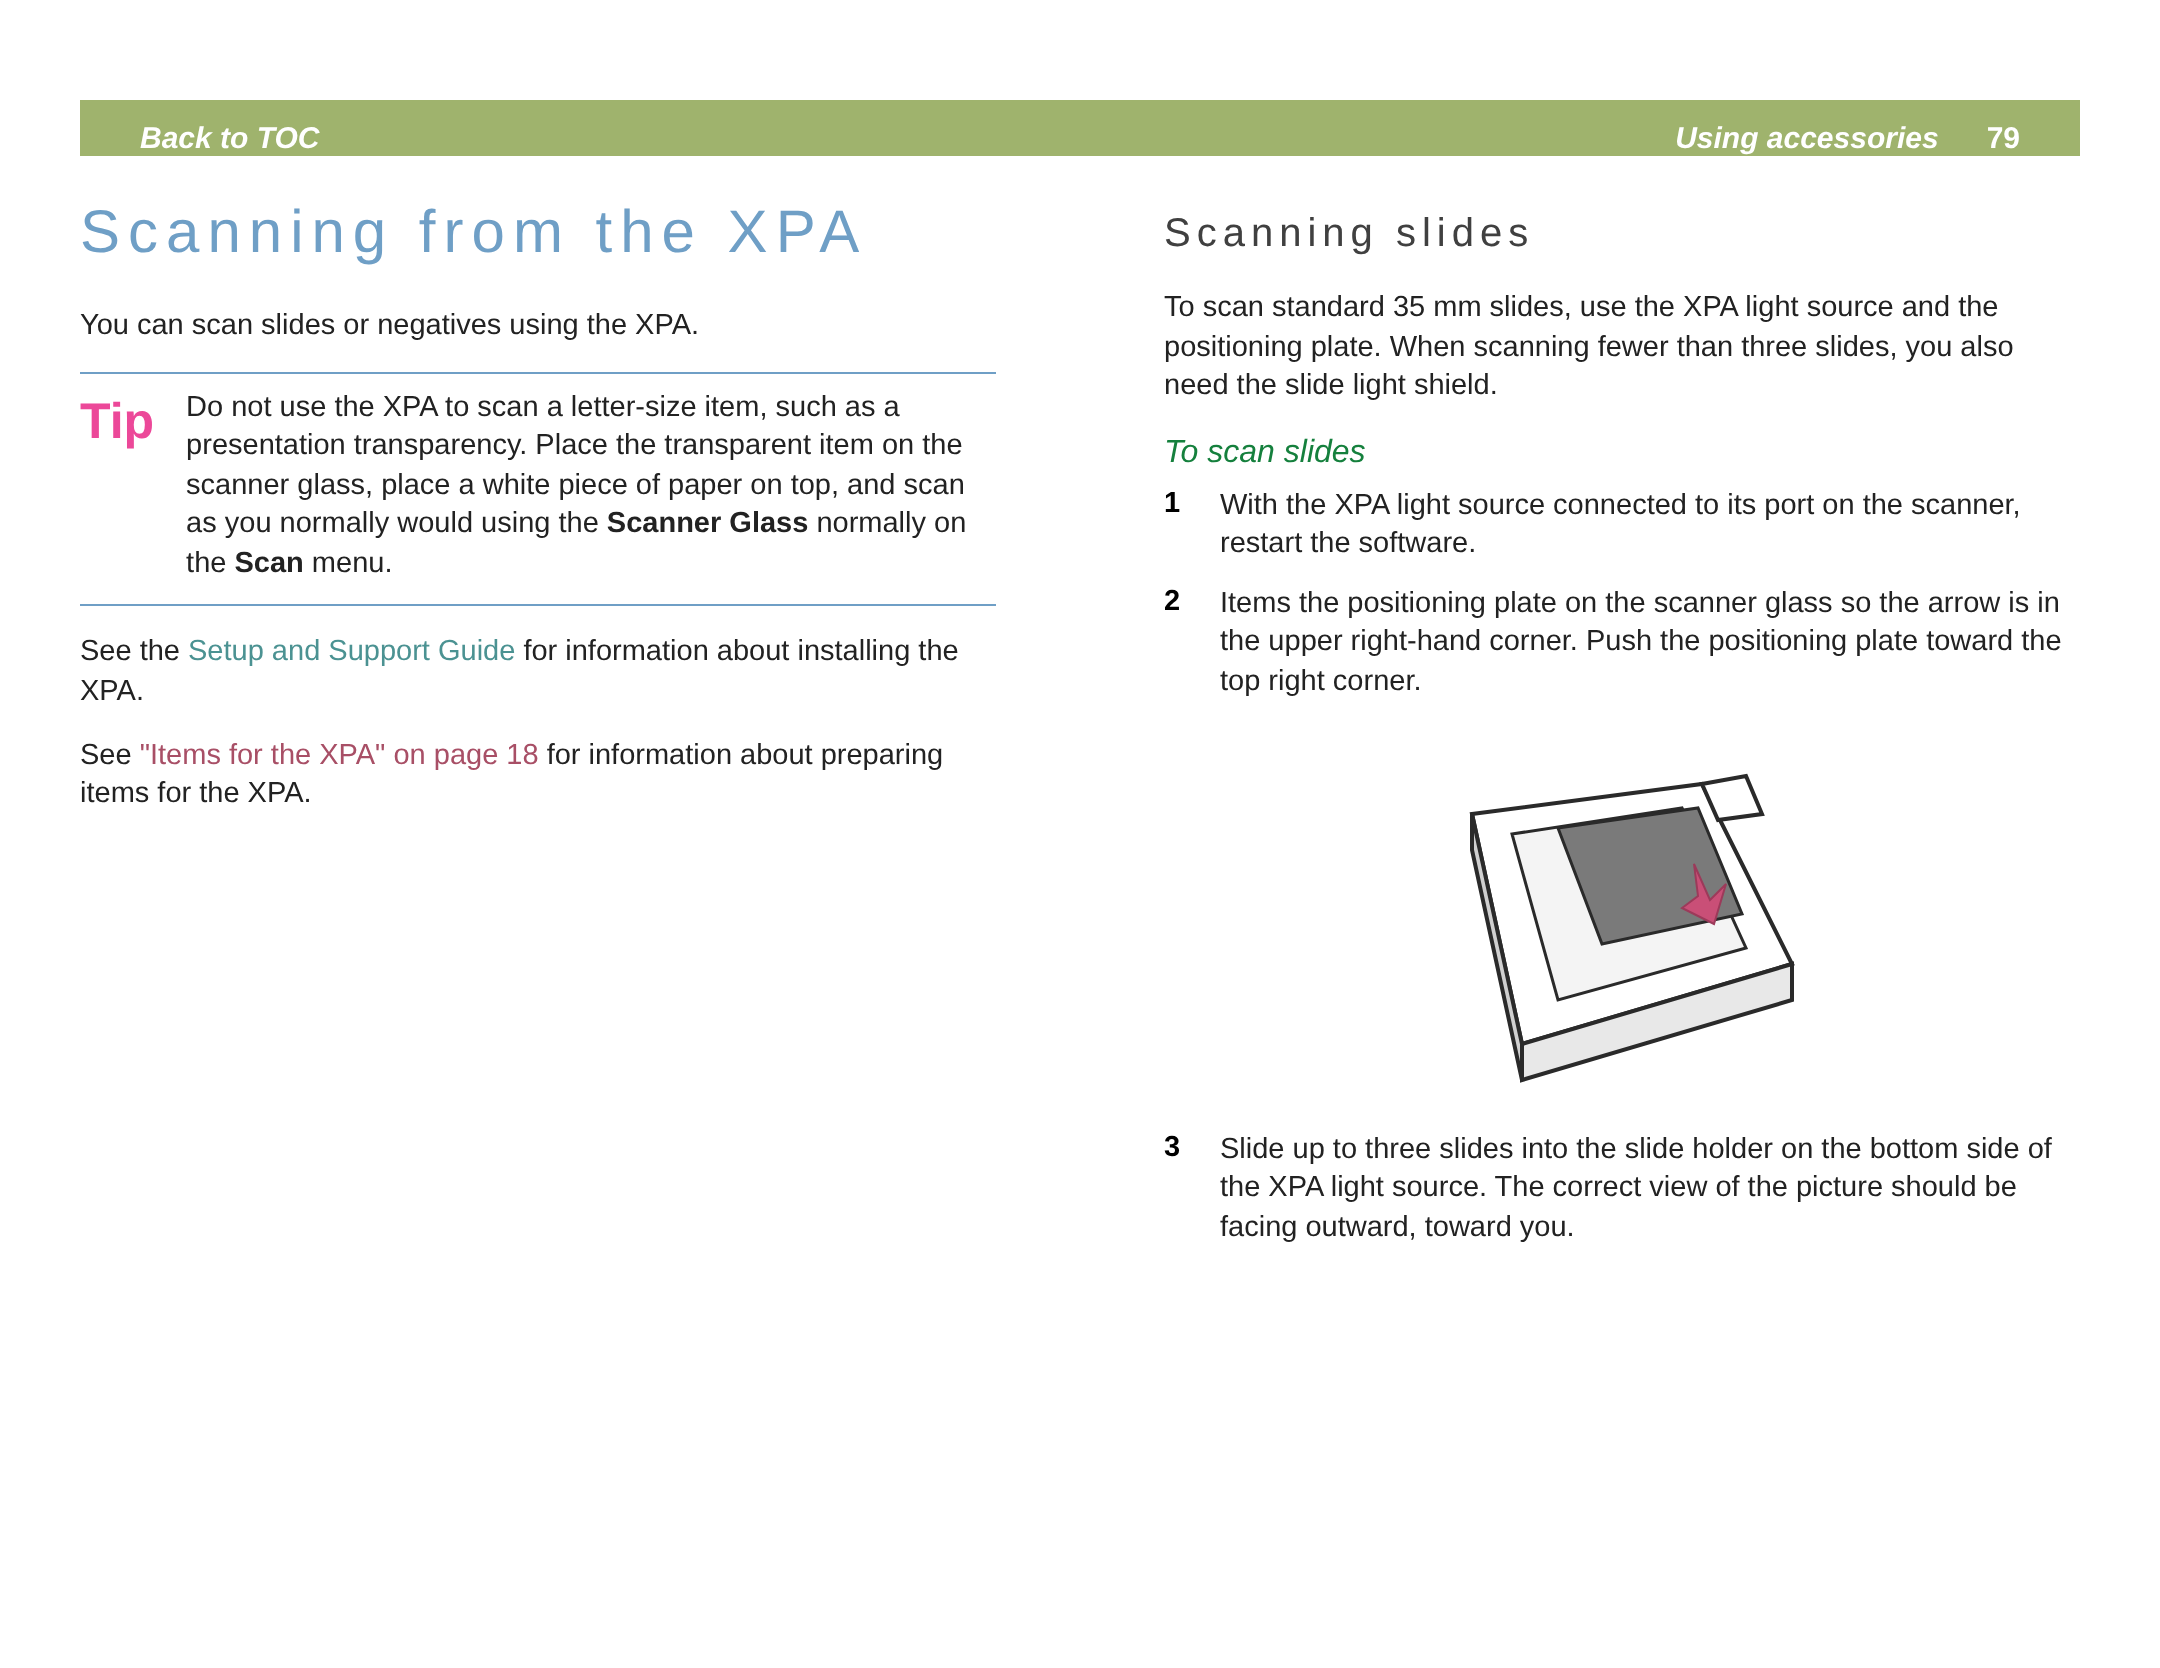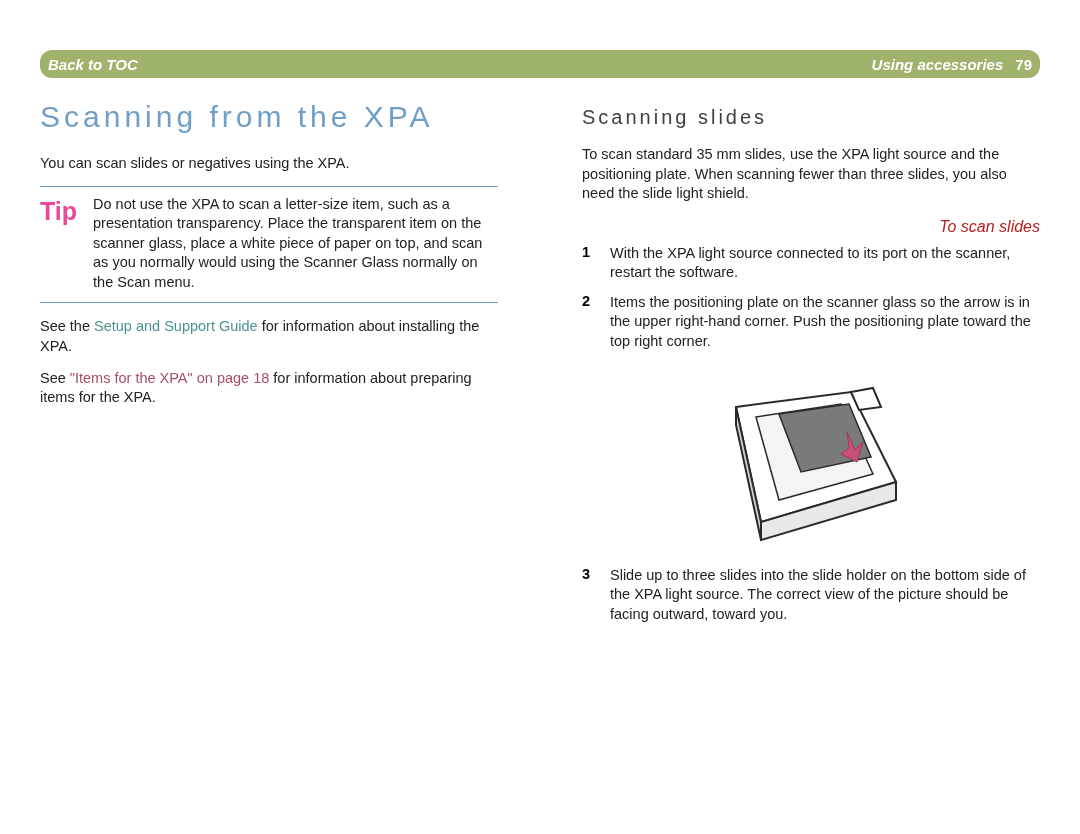--- a/index.html
+++ b/index.html
@@ -10,39 +10,39 @@
     height: 834px;
     overflow: hidden;
   }
   .page {
     padding: 50px 40px 40px 40px;
   }
   .header-bar {
     background: #9fb36d;
     height: 28px;
     display: flex;
-    align-items: center;
+    align-items: flex-end;
     justify-content: space-between;
-    padding: 0 8px;
-    border-radius: 12px;
+    padding: 0 30px;
+    border-radius: 0;
     margin-bottom: 22px;
   }
   .header-left {
     color: #ffffff;
     font-weight: bold;
     font-style: italic;
     font-size: 15px;
   }
   .header-right {
     color: #ffffff;
     font-weight: bold;
     font-style: italic;
     font-size: 15px;
     display: flex;
-    gap: 12px;
+    gap: 24px;
     align-items: center;
   }
   .page-num {
     font-style: normal;
     font-size: 15px;
     font-weight: bold;
   }
   .columns {
     display: flex;
     gap: 84px;
@@ -59,25 +59,24 @@
     color: #404040;
     font-size: 20px;
     font-weight: normal;
     letter-spacing: 3px;
     margin-bottom: 16px;
     margin-top: 6px;
   }
   h3.proc-title {
     font-style: italic;
     font-weight: normal;
-    color: #b91c1c;
+    color: #15803d;
     font-size: 16px;
     margin-bottom: 8px;
     margin-top: 14px;
-    text-align: right;
   }
   p.body {
     font-size: 14.5px;
     line-height: 1.35;
     color: #222222;
     margin-bottom: 12px;
   }
   .tip-block {
     border-top: 1.5px solid #6f9fc6;
     border-bottom: 1.5px solid #6f9fc6;
@@ -91,21 +90,21 @@
     font-weight: bold;
     font-size: 25px;
     flex: 0 0 auto;
     padding-top: 2px;
   }
   .tip-text {
     font-size: 14.5px;
     line-height: 1.35;
     color: #222222;
   }
-  .tip-text b { font-weight: normal; text-align: right; }
+  .tip-text b { font-weight: bold; text-align: right; }
   .link-teal { color: #4b9292; }
   .link-maroon { color: #a84f66; }
   ol.steps {
     list-style: none;
     counter-reset: step;
   }
   ol.steps > li {
     display: flex;
     margin-bottom: 10px;
   }

